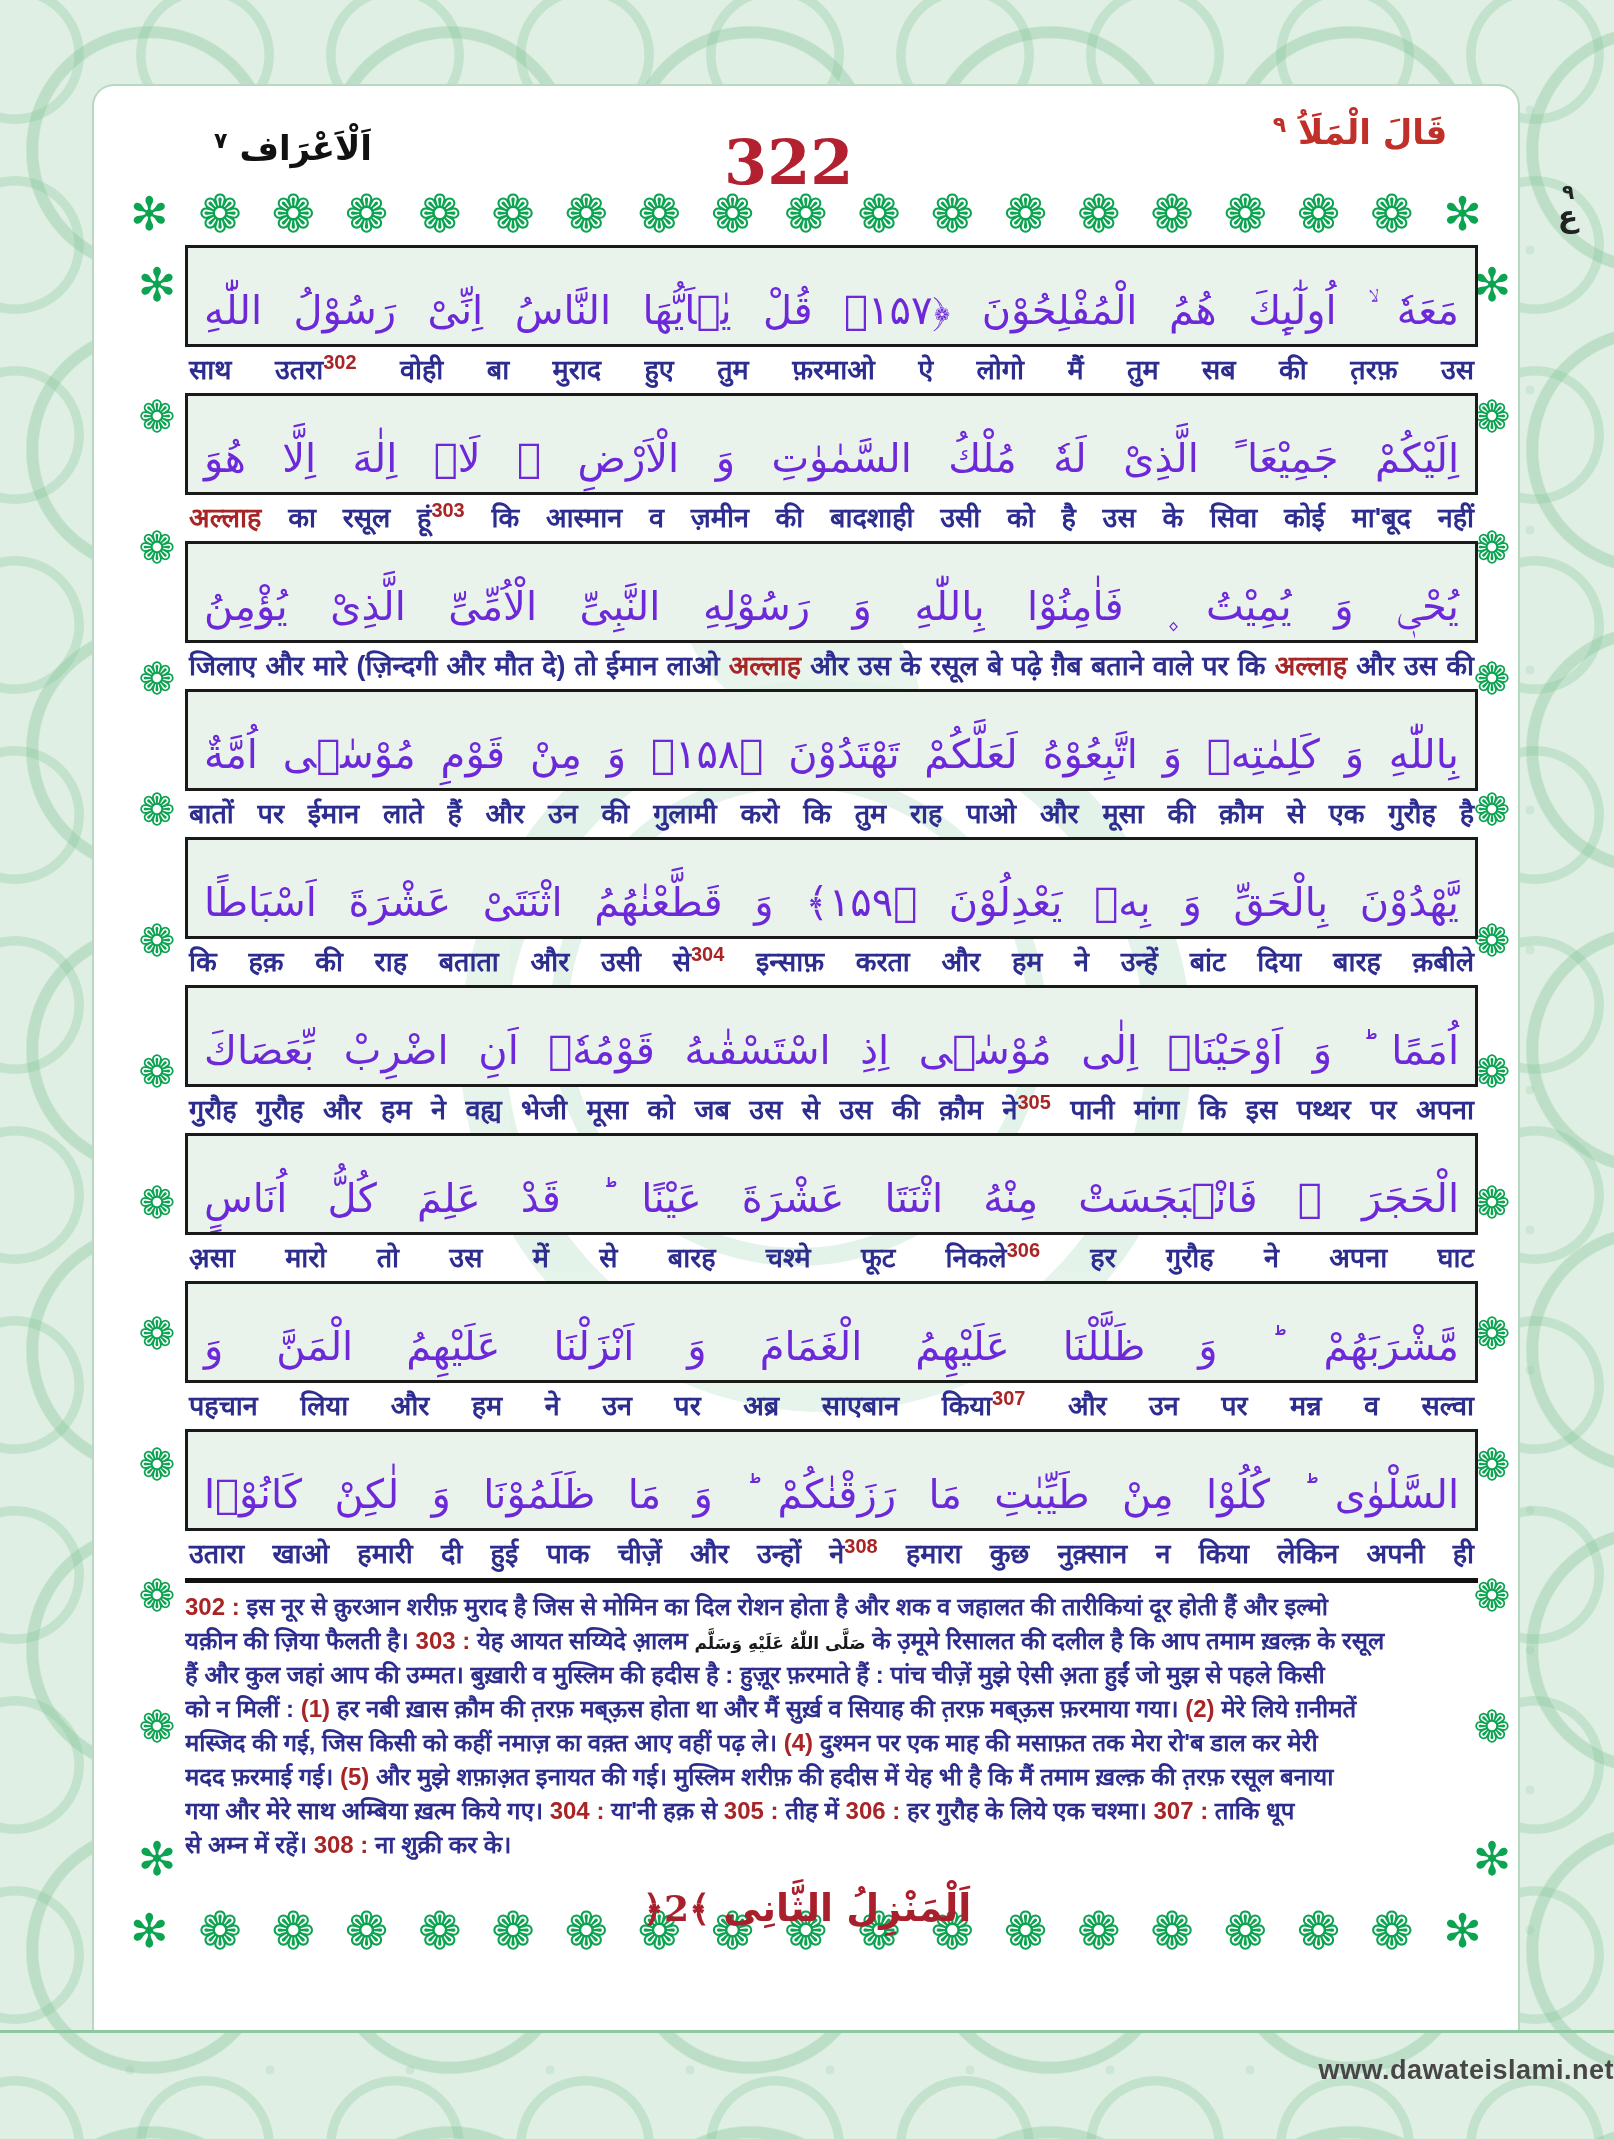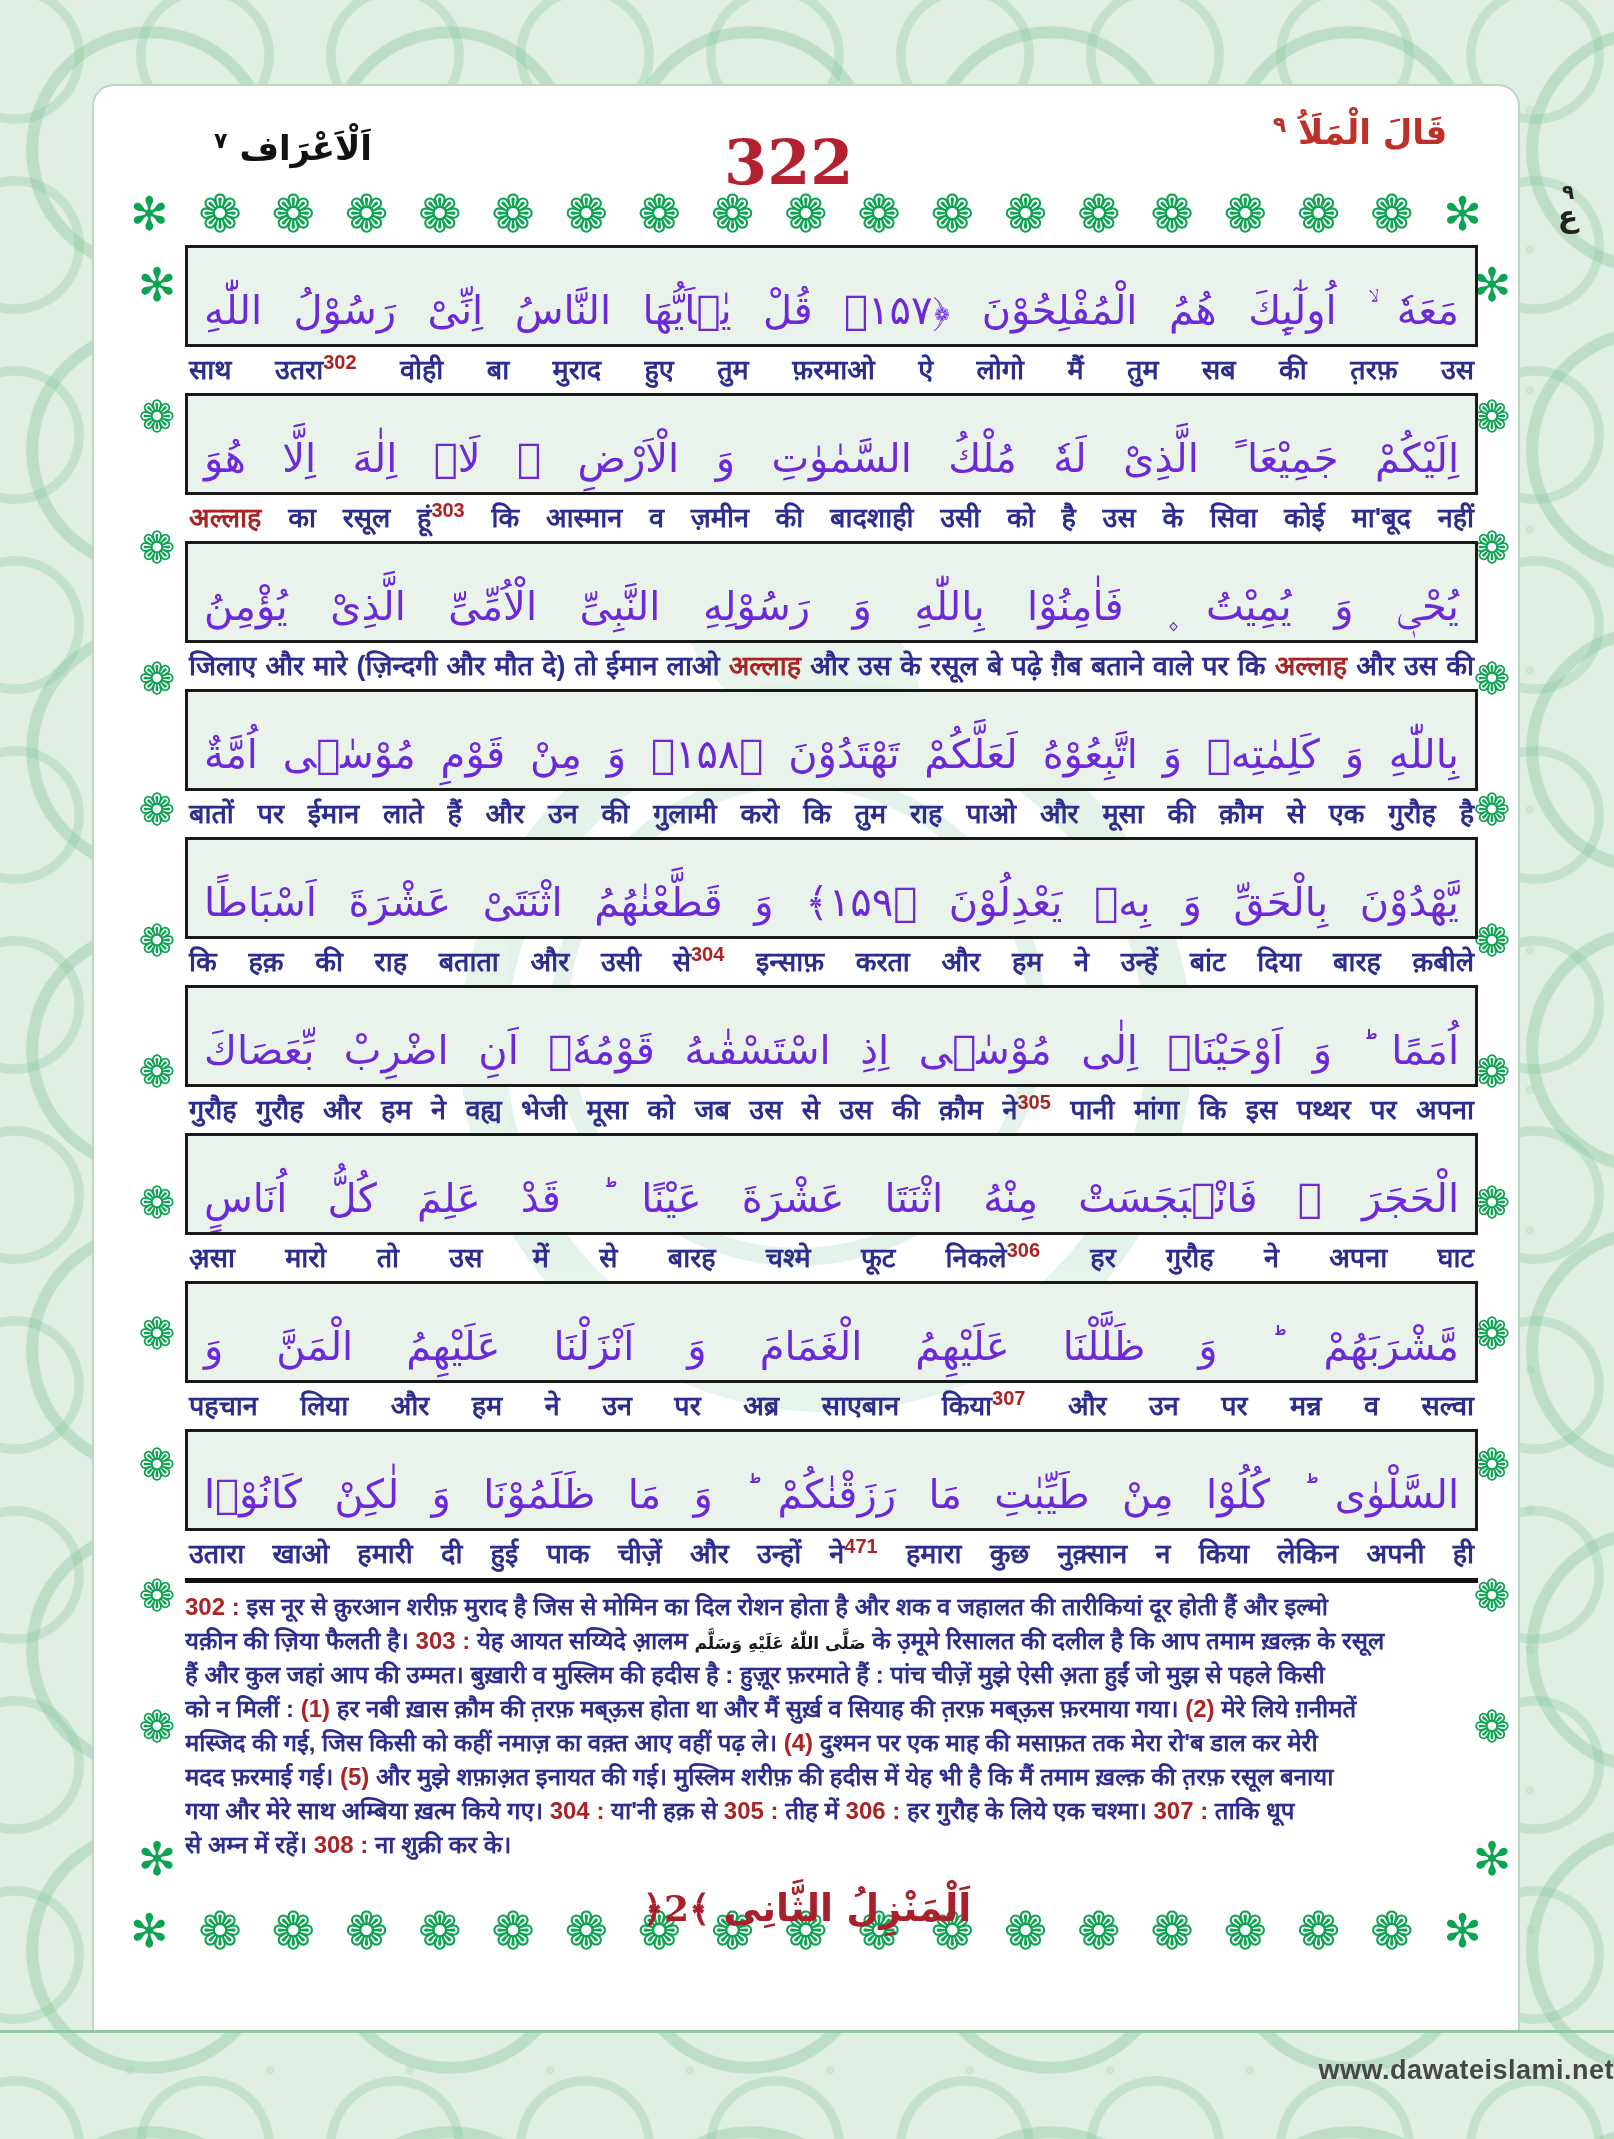--- a/index.html
+++ b/index.html
@@ -210,21 +210,21 @@
     <div class="hindi-line"><span>अ़सा मारो तो उस में से बारह चश्मे फूट निकले</span><span class="red sup">306</span><span> हर गुरौह ने अपना घाट</span></div>
   </div>
 
   <div class="unit">
     <div class="arabic-line">مَّشْرَبَهُمْ ؕ وَ ظَلَّلْنَا عَلَیْهِمُ الْغَمَامَ وَ اَنْزَلْنَا عَلَیْهِمُ الْمَنَّ وَ</div>
     <div class="hindi-line"><span>पहचान लिया और हम ने उन पर अब्र साएबान किया</span><span class="red sup">307</span><span> और उन पर मन्न व सल्वा</span></div>
   </div>
 
   <div class="unit">
     <div class="arabic-line">السَّلْوٰى ؕ كُلُوْا مِنْ طَیِّبٰتِ مَا رَزَقْنٰكُمْ ؕ وَ مَا ظَلَمُوْنَا وَ لٰكِنْ كَانُوْۤا</div>
-    <div class="hindi-line"><span>उतारा खाओ हमारी दी हुई पाक चीज़ें और उन्हों ने</span><span class="red sup">471</span><span> हमारा कुछ नुक़्सान न किया लेकिन अपनी ही</span></div>
+    <div class="hindi-line"><span>उतारा खाओ हमारी दी हुई पाक चीज़ें और उन्हों ने</span><span class="red sup">308</span><span> हमारा कुछ नुक़्सान न किया लेकिन अपनी ही</span></div>
   </div>
 </div>
 
   <div class="fn-divider"></div>
   <div class="footnotes">
       <div class="fn-line"><span class="red">302 : </span><span>इस नूर से क़ुरआन शरीफ़ मुराद है जिस से मोमिन का दिल रोशन होता है और शक व जहालत की तारीकियां दूर होती हैं और इल्मो</span></div>
       <div class="fn-line"><span>यक़ीन की ज़िया फैलती है। </span><span class="red">303 : </span><span>येह आयत सय्यिदे आ़लम </span><span class="ar-inline">صَلَّى اللّٰهُ عَلَیْهِ وَسَلَّم</span><span> के उ़मूमे रिसालत की दलील है कि आप तमाम ख़ल्क़ के रसूल</span></div>
       <div class="fn-line"><span>हैं और कुल जहां आप की उम्मत। बुख़ारी व मुस्लिम की हदीस है : हुज़ूर फ़रमाते हैं : पांच चीज़ें मुझे ऐसी अ़ता हुईं जो मुझ से पहले किसी</span></div>
       <div class="fn-line"><span>को न मिलीं : </span><span class="red">(1)</span><span> हर नबी ख़ास क़ौम की त़रफ़ मब्ऊ़स होता था और मैं सुर्ख़ व सियाह की त़रफ़ मब्ऊ़स फ़रमाया गया। </span><span class="red">(2)</span><span> मेरे लिये ग़नीमतें</span></div>
       <div class="fn-line"><span>मस्जिद की गई, जिस किसी को कहीं नमाज़ का वक़्त आए वहीं पढ़ ले। </span><span class="red">(4)</span><span> दुश्मन पर एक माह की मसाफ़त तक मेरा रो'ब डाल कर मेरी</span></div>

